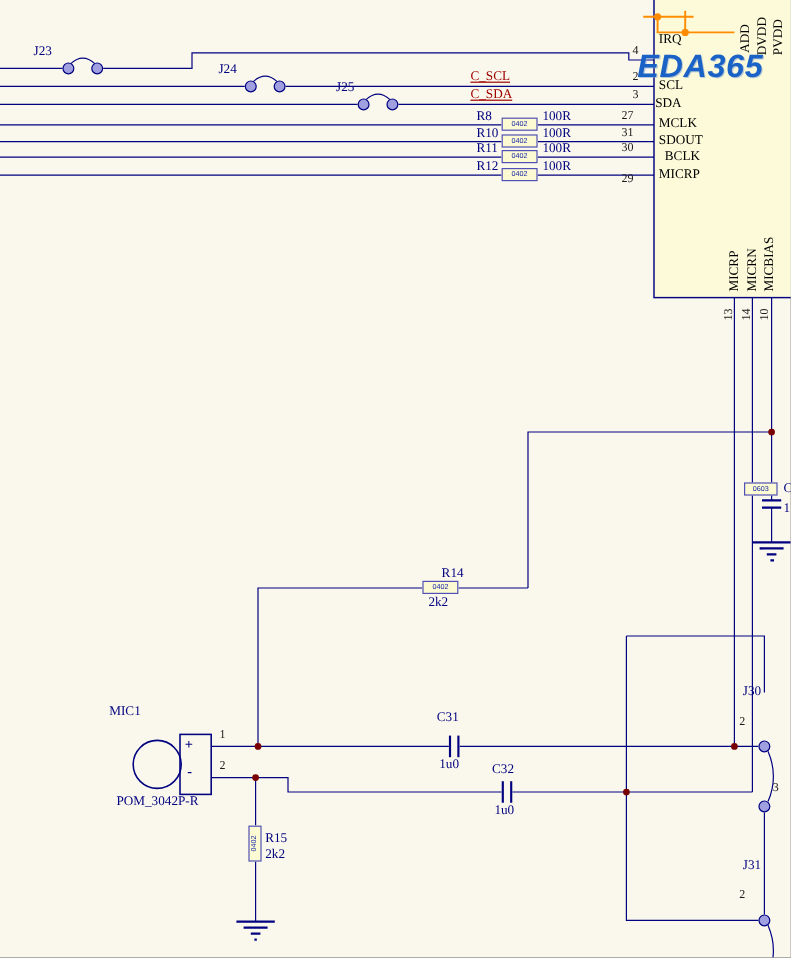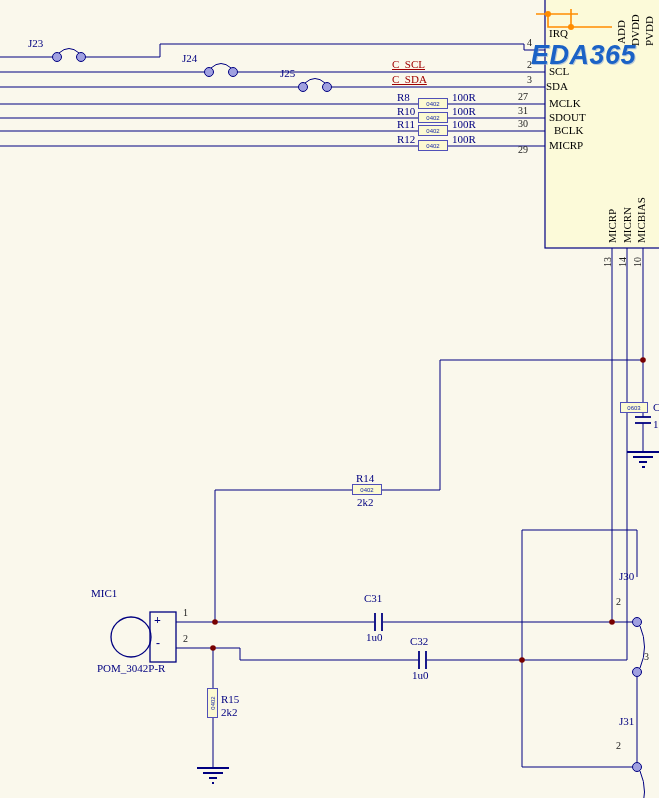--- a/index.html
+++ b/index.html
@@ -200,21 +200,21 @@
   <div class="lbl pname vrot" style="left:644px;top:46px">PVDD</div>
 
   <div class="lbl pname vrot" style="left:607px;top:243px">MICRP</div>
   <div class="lbl pname vrot" style="left:622px;top:243px">MICRN</div>
   <div class="lbl pname vrot" style="left:636px;top:243px">MICBIAS</div>
 
   <div class="lbl pnum vrot" style="left:603px;top:267px">13</div>
   <div class="lbl pnum vrot" style="left:618px;top:267px">14</div>
   <div class="lbl pnum vrot" style="left:633px;top:267px">10</div>
 
-  <div class="lbl des" style="left:356px;top:473px">R14</div>
+  <div class="lbl des" style="left:368px;top:473px">R14</div>
   <div class="fpbox" style="left:352px;top:484px;width:30px;height:11px">
       <span>0402</span>
     </div>
   <div class="lbl des" style="left:357px;top:497px">2k2</div>
 
   <div class="fpbox vert" style="left:207px;top:688px;width:11px;height:30px">
       <span>0402</span>
     </div>
   <div class="lbl des" style="left:221px;top:694px">R15</div>
   <div class="lbl des" style="left:221px;top:707px">2k2</div>

